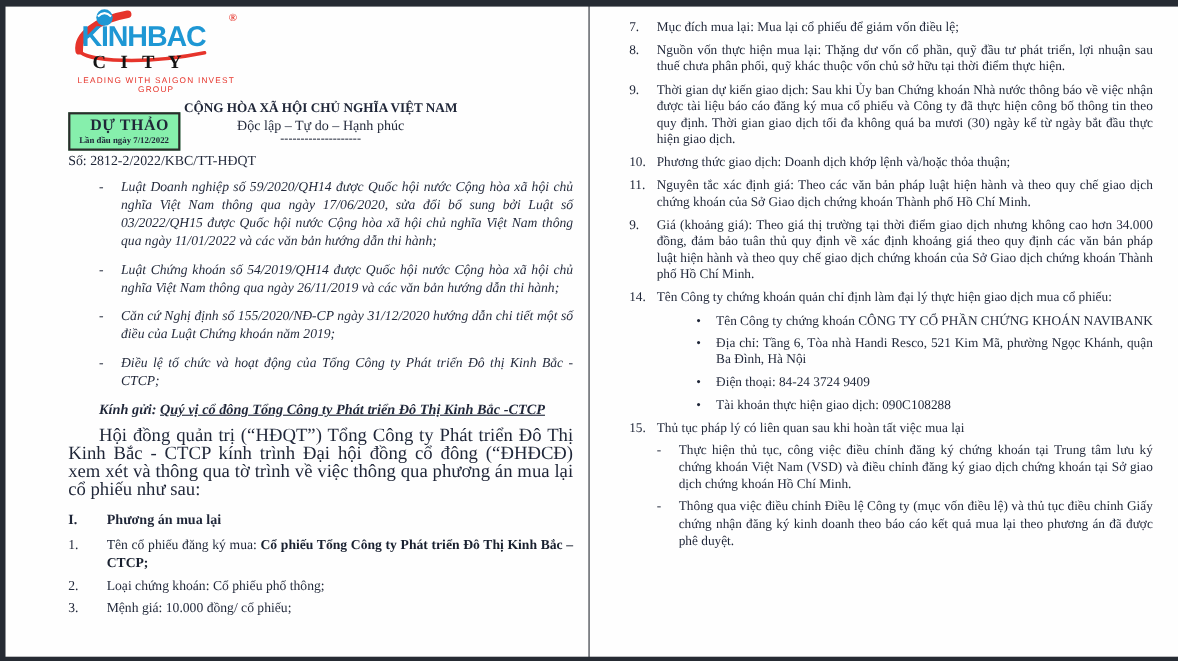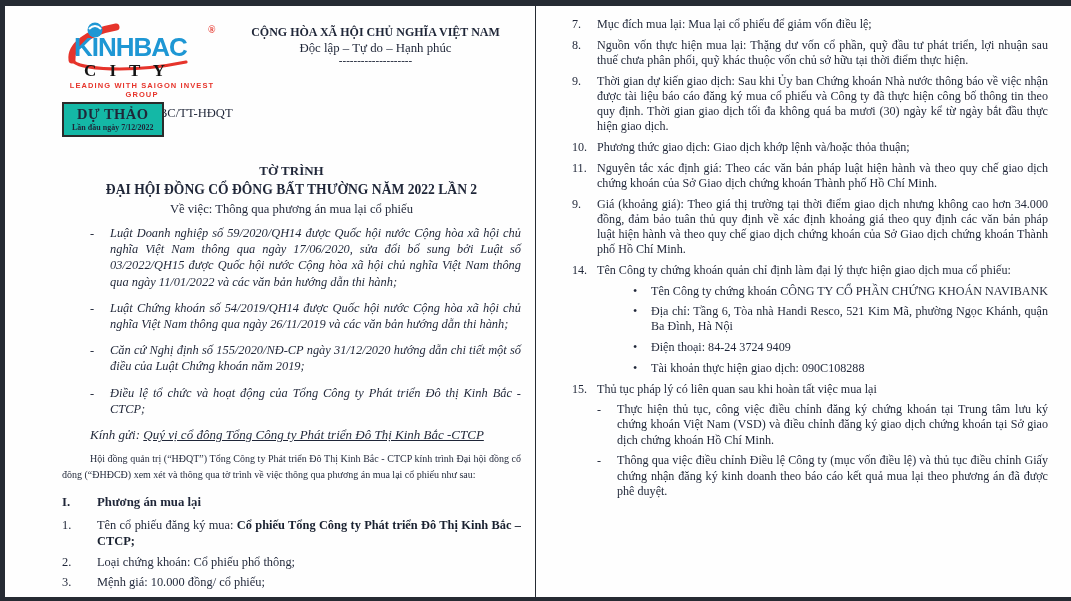--- a/index.html
+++ b/index.html
@@ -7,48 +7,48 @@
     width:1071px;height:601px;position:relative;overflow:hidden;
     background:#262b33;
     font-family:"Liberation Serif",serif;
     color:#1f2638;
   }
   .page{position:absolute;top:6px;height:591px;background:#fefefe;}
   .page-left{left:5px;width:530px;padding:0 14px 0 57px;box-sizing:border-box;}
   .page-right{left:536px;width:535px;padding:11px 23px 0 36px;box-sizing:border-box;}
 
   
-  .header-row{display:flex;margin-top:14px;}
+  .header-row{display:flex;margin-top:0;flex-direction:column;}
   .logo-box{width:168px;flex:none;}
-  .logo-tagline{font-family:"Liberation Sans",sans-serif;font-weight:bold;font-size:7.5px;letter-spacing:1.1px;color:#e6342b;margin-top:-3px;text-align:center;width:160px;}
+  .logo-tagline{font-family:"Liberation Sans",sans-serif;font-weight:normal;font-size:7.5px;letter-spacing:1.1px;color:#e6342b;margin-top:-3px;text-align:center;width:160px;}
   .national{flex:1;text-align:center;padding-top:5px;}
   .national .l1{font-weight:bold;font-size:12px;}
   .national .l2{font-weight:normal;font-size:12.8px;margin-top:1px;}
   .national .dashes{font-weight:bold;font-size:11px;margin-top:-2px;letter-spacing:0;}
   .doc-row{display:flex;justify-content:space-between;margin-top:7px;font-size:12.6px;}
   .doc-row .date{font-style:italic;white-space:pre;padding-right:40px;}
-  .stamp{position:absolute;left:57px;top:96px;border:2px solid #2b2b2b;text-align:center;padding:2px 8px 3px;background:#14b8a6;}
+  .stamp{position:absolute;left:57px;top:96px;border:2px solid #2b2b2b;text-align:right;padding:2px 8px 3px;background:#86efac;}
   .stamp .t{font-weight:bold;font-size:14.5px;letter-spacing:.5px;}
   .stamp .s{font-weight:bold;font-size:8px;margin-top:0px;}
 
   
   .title-block{margin-top:42px;text-align:center;}
   .title1{font-weight:bold;font-size:13px;}
   .title2{font-weight:bold;font-size:13.6px;margin-top:3px;}
   .subject{font-size:12.6px;margin-top:4px;}
 
   
   .refs{margin-top:8px;}
   .ref{display:flex;margin-left:28px;margin-bottom:10px;font-style:italic;font-size:12.4px;line-height:16.2px;}
   .ref .g{width:20px;flex:none;}
   .ref .txt{flex:1;text-align:justify;}
 
-  .salutation{margin-top:10px;margin-left:28px;font-weight:normal;font-style:italic;font-size:13px;}
+  .salutation{margin-top:10px;margin-left:28px;font-weight:bold;font-style:italic;font-size:13px;}
   .salutation .target{text-decoration:underline;}
-  .intro{margin-top:8px;font-size:10px;line-height:16.4px;text-align:justify;text-indent:28px;}
+  .intro{margin-top:8px;font-size:17px;line-height:16.4px;text-align:justify;text-indent:28px;}
 
   
   .section-h{display:flex;margin-top:11px;font-weight:bold;font-size:12.8px;}
   .section-h .num{width:35px;flex:none;}
   .list-left .item{display:flex;font-size:12.4px;line-height:16.2px;margin-bottom:4.5px;}
   .list-left .item .num{width:35px;flex:none;}
   .list-left .item .txt{flex:1;text-align:justify;}
   .list-left{margin-top:7px;}
 
   .list-right .item{display:flex;font-size:12.1px;line-height:15.2px;margin-bottom:5.5px;}
@@ -89,25 +89,20 @@
 
   <div class="doc-row">
     <span>Số: 2812-2/2022/KBC/TT-HĐQT</span>
   </div>
 
   <div class="stamp">
     <div class="t">DỰ THẢO</div>
     <div class="s">Lần đầu ngày 7/12/2022</div>
   </div>
 
-  <div class="title-block">
-    <div class="title1">TỜ TRÌNH</div>
-    <div class="title2">ĐẠI HỘI ĐỒNG CỔ ĐÔNG BẤT THƯỜNG NĂM 2022 LẦN 2</div>
-    <div class="subject">Về việc: Thông qua phương án mua lại cổ phiếu</div>
-  </div>
 
   <div class="refs">
       <div class="ref">
         <span class="g">-</span>
         <span class="txt">Luật Doanh nghiệp số 59/2020/QH14 được Quốc hội nước Cộng hòa xã hội chủ nghĩa Việt Nam thông qua ngày 17/06/2020, sửa đổi bổ sung bởi Luật số 03/2022/QH15 được Quốc hội nước Cộng hòa xã hội chủ nghĩa Việt Nam thông qua ngày 11/01/2022 và các văn bản hướng dẫn thi hành;</span>
       </div>
       <div class="ref">
         <span class="g">-</span>
         <span class="txt">Luật Chứng khoán số 54/2019/QH14 được Quốc hội nước Cộng hòa xã hội chủ nghĩa Việt Nam thông qua ngày 26/11/2019 và các văn bản hướng dẫn thi hành;</span>
       </div>
@@ -157,21 +152,21 @@
       <div class="item">
         <span class="num">8.</span>
         <span class="txt">Nguồn vốn thực hiện mua lại: Thặng dư vốn cổ phần, quỹ đầu tư phát triển, lợi nhuận sau thuế chưa phân phối, quỹ khác thuộc vốn chủ sở hữu tại thời điểm thực hiện.</span>
       </div>
       <div class="item">
         <span class="num">9.</span>
         <span class="txt">Thời gian dự kiến giao dịch: Sau khi Ủy ban Chứng khoán Nhà nước thông báo về việc nhận được tài liệu báo cáo đăng ký mua cổ phiếu và Công ty đã thực hiện công bố thông tin theo quy định. Thời gian giao dịch tối đa không quá ba mươi (30) ngày kể từ ngày bắt đầu thực hiện giao dịch.</span>
       </div>
       <div class="item">
         <span class="num">10.</span>
-        <span class="txt">Phương thức giao dịch: Giao dịch khớp lệnh và/hoặc thỏa thuận;</span>
+        <span class="txt">Phương thức giao dịch: Doanh dịch khớp lệnh và/hoặc thỏa thuận;</span>
       </div>
       <div class="item">
         <span class="num">11.</span>
         <span class="txt">Nguyên tắc xác định giá: Theo các văn bản pháp luật hiện hành và theo quy chế giao dịch chứng khoán của Sở Giao dịch chứng khoán Thành phố Hồ Chí Minh.</span>
       </div>
       <div class="item">
         <span class="num">9.</span>
         <span class="txt">Giá (khoảng giá): Theo giá thị trường tại thời điểm giao dịch nhưng không cao hơn 34.000 đồng, đảm bảo tuân thủ quy định về xác định khoảng giá theo quy định các văn bản pháp luật hiện hành và theo quy chế giao dịch chứng khoán của Sở Giao dịch chứng khoán Thành phố Hồ Chí Minh.</span>
       </div>
       <div class="item">

